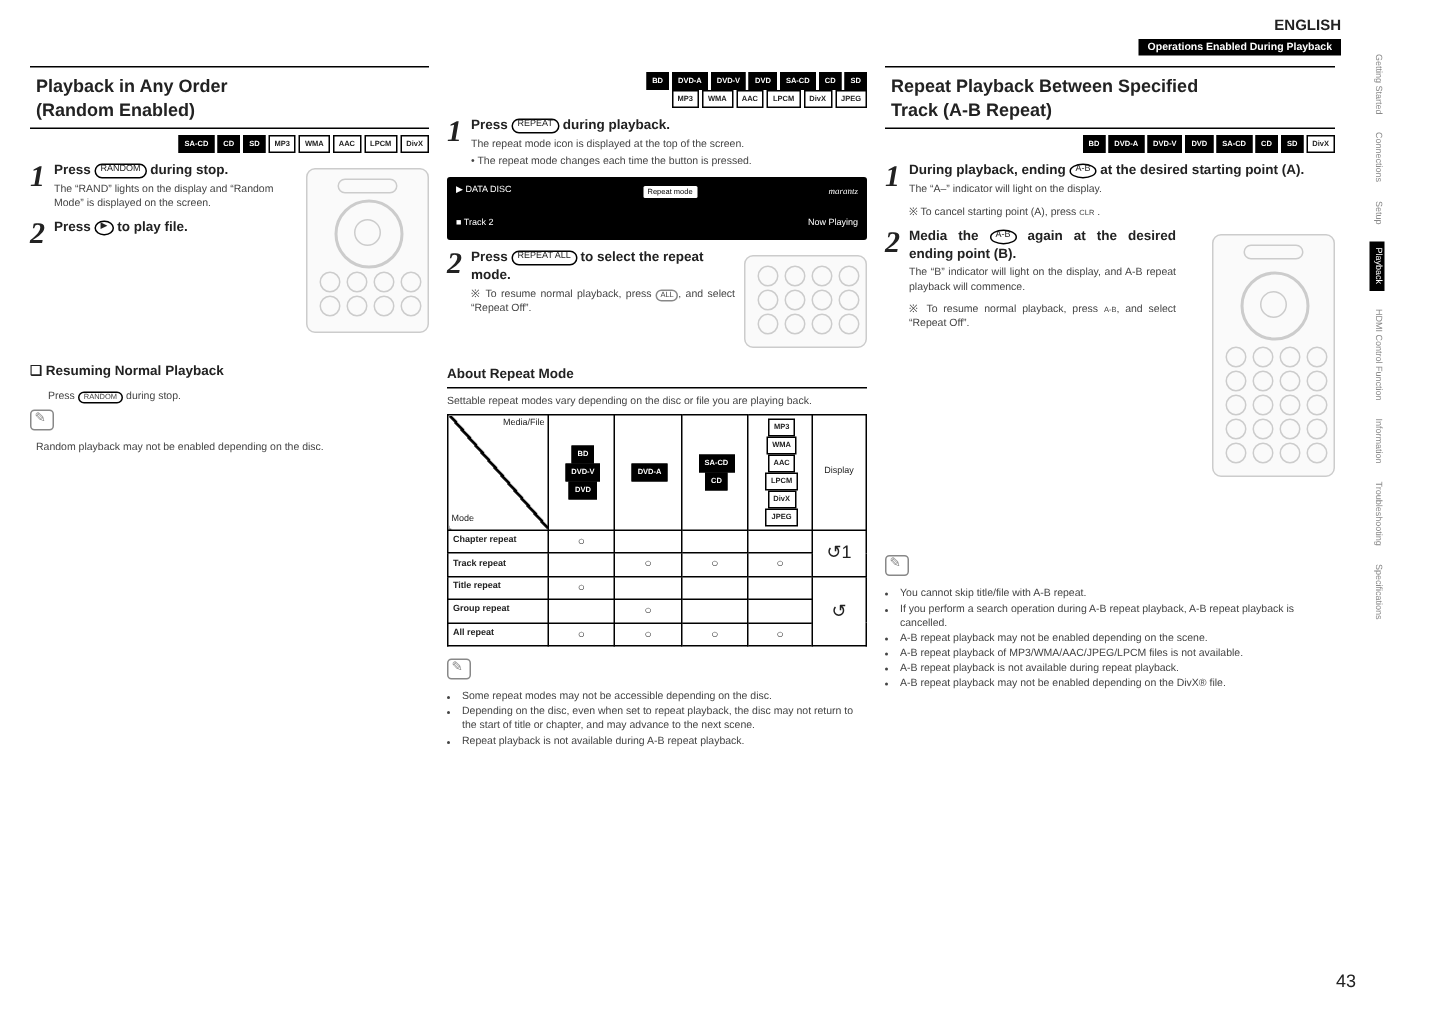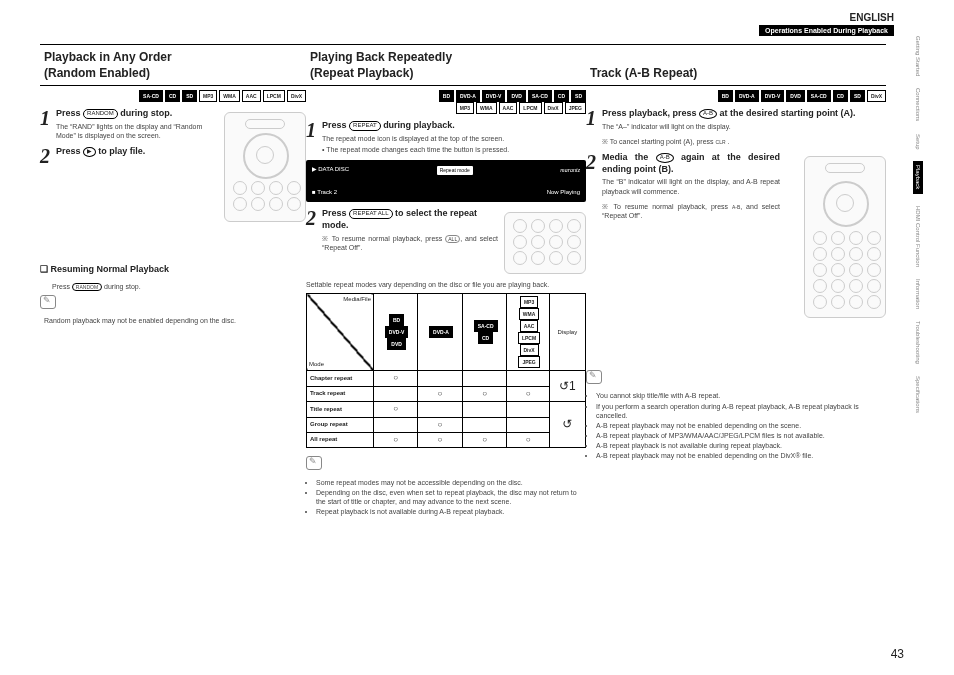--- a/index.html
+++ b/index.html
@@ -1,23 +1,23 @@
 <!DOCTYPE html>
 <html><head>
 <meta charset="utf-8">
 <style>
   body{margin:0;background:#fff;font-family:Arial,Helvetica,sans-serif;color:#222}
-  .page{width:954px;height:675px;box-sizing:border-box;padding:18px 28px 18px 40px;position:relative;font-size:8px}
+  .page{width:954px;height:675px;box-sizing:border-box;padding:18px 28px 18px 20px;position:relative;font-size:8px}
   .topbar{position:absolute;top:12px;right:60px;text-align:right}
   .eng{font-size:10px;font-weight:bold;margin-bottom:3px}
   .bb{background:#000;color:#fff;font-size:7px;font-weight:bold;padding:2px 6px}
   .side{position:absolute;right:26px;top:30px;width:20px;height:600px;display:flex;flex-direction:column;align-items:center}
   .side div{writing-mode:vertical-rl;font-size:6px;color:#888;text-align:center;margin:6px 0}
   .side .act{color:#fff;background:#000;padding:4px 2px}
-  .cols{display:flex;gap:0;margin-top:26px}
+  .cols{display:flex;gap:12px;margin-top:26px}
   .col{font-size:8px;line-height:1.3}
   .c1{width:266px}.c2{width:280px}.c3{width:300px}
   .title{font-size:12px;font-weight:bold;border:1px solid #000;border-left:none;border-right:none;padding:5px 4px 4px}
   .fmt{text-align:right;margin:4px 0 6px}
   .badge{display:inline-block;border:1px solid #000;font-size:5px;font-weight:bold;padding:1px 3px;margin-left:2px;line-height:8px}
   .binv{background:#000;color:#fff}
   .step{display:flex;margin:6px 0}
   .num{font:italic 900 20px/1 Georgia,serif;margin-right:6px}
   .bt{font-size:9px;font-weight:bold}
   .bt .ib{display:inline-block;vertical-align:middle;font-size:6px;background:#fff;border:1px solid #000;border-radius:10px;padding:0 3px;font-weight:normal}
@@ -105,32 +105,29 @@
         </div>
       </div>
       <div class="step">
         <div class="num">2</div>
         <div class="bt">
           <span>Press</span> <span class="ib" style="border-radius:50%;padding:0 3px">▶</span> <span>to play file.</span>
         </div>
       </div>
 
       <div style="clear:both"></div>
-      <div class="hsec" style="border-bottom:none;margin-top:38px">❏ Resuming Normal Playback</div>
+      <div class="hsec" style="border-bottom:none;margin-top:16px">❏ Resuming Normal Playback</div>
       <div class="sub" style="margin-left:12px">
         <span>Press</span> <span class="ib" style="border:1px solid #000;border-radius:10px;padding:0 3px;font-size:5px">RANDOM</span> <span>during stop.</span>
       </div>
       <div class="pencil"></div>
       <div class="note">Random playback may not be enabled depending on the disc.</div>
     </div>
 
     <div class="col c2">
-      <div class="title">
-        <span>Playing Back Repeatedly</span><br><span>(Repeat Playback)</span>
-      </div>
       <div class="fmt">
         <span class="badge binv">BD</span><span class="badge binv">DVD-A</span><span class="badge binv">DVD-V</span><span class="badge binv">DVD</span><span class="badge binv">SA-CD</span><span class="badge binv">CD</span><span class="badge binv">SD</span><br>
         <span class="badge">MP3</span><span class="badge">WMA</span><span class="badge">AAC</span><span class="badge">LPCM</span><span class="badge">DivX</span><span class="badge">JPEG</span>
       </div>
 
       <div class="step">
         <div class="num">1</div>
         <div>
           <div class="bt">
             <span>Press</span> <span class="ib">REPEAT</span> <span>during playback.</span>
@@ -177,20 +174,21 @@
         <div class="num">2</div>
         <div>
           <div class="bt">
             <span>Press</span> <span class="ib">REPEAT ALL</span> <span>to select the repeat mode.</span>
           </div>
           <div class="sub just">※ <span>To resume normal playback, press </span><span class="ib" style="border:1px solid #888;border-radius:8px;padding:0 2px;font-size:5px">ALL</span><span>, and select “Repeat Off”.</span></div>
         </div>
       </div>
 
       <div style="clear:both"></div>
+      <div class="hsec">About Repeat Mode</div>
       <div class="sub just">Settable repeat modes vary depending on the disc or file you are playing back.</div>
 
       <table class="tbl">
         <tbody>
             <tr>
           <td class="mf" rowspan="1">
                 <span class="mft">Media/File</span>
                 <span class="mfb">Mode</span>
               </td>
           <td><span class="badge binv">BD</span><br><span class="badge binv">DVD-V</span><br><span class="badge binv">DVD</span></td>
@@ -242,31 +240,31 @@
       <div class="pencil"></div>
       <ul class="b">
         <li>Some repeat modes may not be accessible depending on the disc.</li>
         <li>Depending on the disc, even when set to repeat playback, the disc may not return to the start of title or chapter, and may advance to the next scene.</li>
         <li>Repeat playback is not available during A-B repeat playback.</li>
       </ul>
     </div>
 
     <div class="col c3">
       <div class="title">
-        <br><span>Track (A-B Repeat)</span>
+        <span>Repeat Playback Between Specified</span><br><span>Track (A-B Repeat)</span>
       </div>
       <div class="fmt">
         <span class="badge binv">BD</span><span class="badge binv">DVD-A</span><span class="badge binv">DVD-V</span><span class="badge binv">DVD</span><span class="badge binv">SA-CD</span><span class="badge binv">CD</span><span class="badge binv">SD</span><span class="badge">DivX</span>
       </div>
 
       <div class="step">
         <div class="num">1</div>
         <div>
           <div class="bt just">
-            <span>Press playback, press</span> <span class="ib" style="border-radius:50%">A-B</span> <span>at the desired starting point (A).</span>
+            <span>During playback, ending</span> <span class="ib" style="border-radius:50%">A-B</span> <span>at the desired starting point (A).</span>
           </div>
           <div class="sub">The “A–” indicator will light on the display.</div>
           <div class="sub" style="margin-top:6px">※ <span>To cancel starting point (A), press</span> <span class="ib" style="border-radius:50%;font-size:5px">CLR</span> .</div>
         </div>
       </div>
 
       <div class="remote" style="height:160px">
         <div style="position:absolute;left:20px;top:6px;width:38px;height:8px;border:1px solid #ccc;border-radius:10px"></div>
         <div class="circle" style="top:24px"></div>
         <div class="rrow" style="top:74px">

